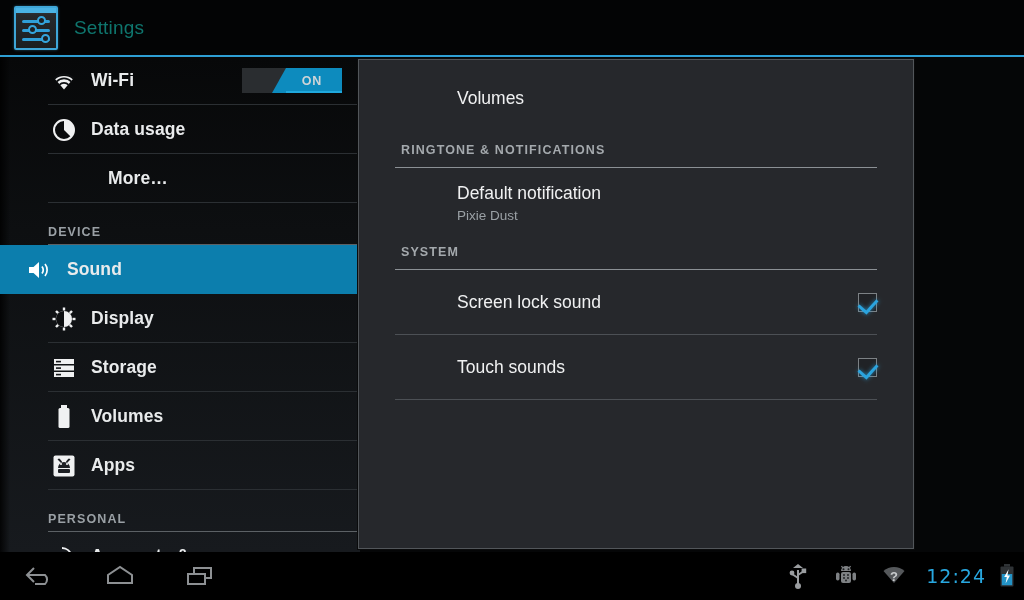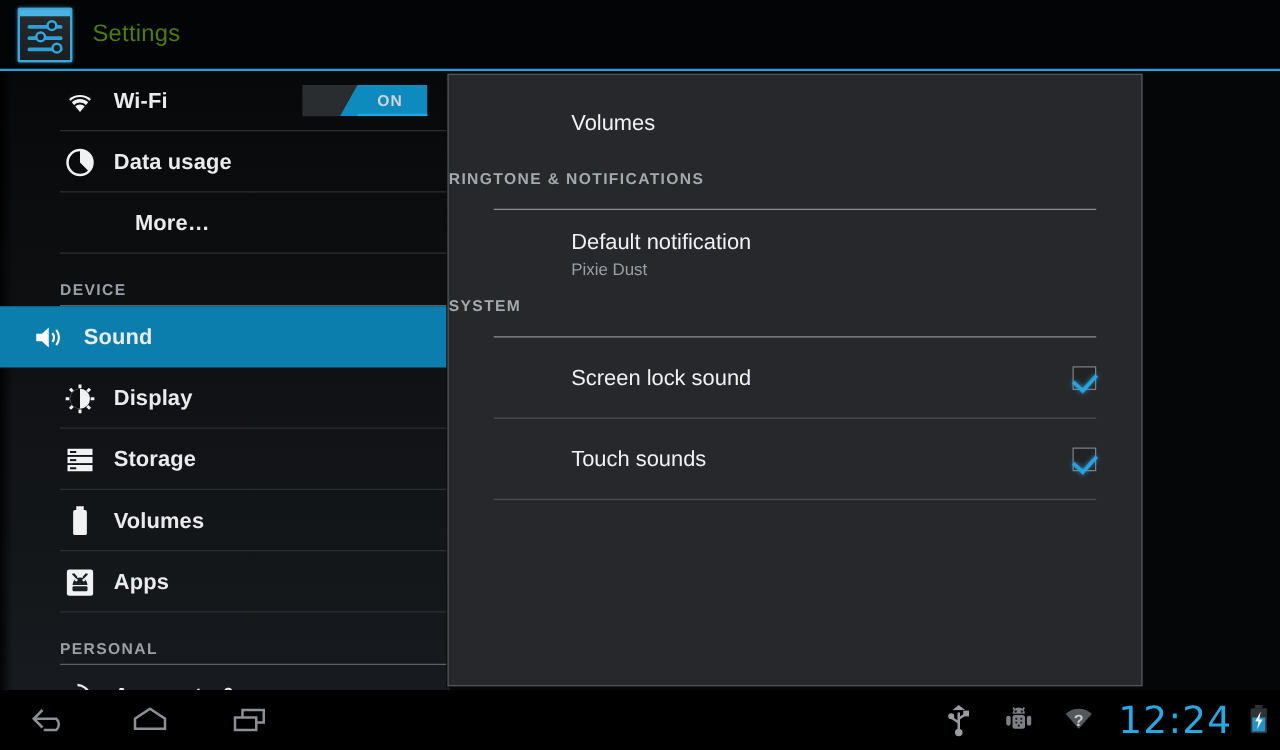--- a/index.html
+++ b/index.html
@@ -30,21 +30,21 @@
     background: #4ab3e4;
   }
   #app-icon .sl {
     position: absolute; height: 3px; background: #2f9fd8; border-radius: 2px;
   }
   #app-icon .kn {
     position: absolute; width: 9px; height: 9px; border-radius: 50%;
     background: #1d2124; border: 2px solid #34a6de;
   }
   #app-title {
-    margin-left: 16px; color: #4d7c0f; font-size: 19px; letter-spacing: .2px;
+    margin-left: 16px; color: #0f766e; font-size: 19px; letter-spacing: .2px;
   }
   #accent-rule {
     position: absolute; left: 0; top: 55px; width: 1024px; height: 2px;
     background: #2e9fd4;
   }
 
   
   #body-area {
     position: absolute; left: 0; top: 57px; width: 1024px; height: 495px;
     background: #050607;
@@ -121,22 +121,22 @@
     position: absolute; left: 358px; top: 2px; width: 556px; height: 490px;
     background: #26282c;
     border: 1px solid #52565a;
     box-shadow: 0 0 0 1px #0a0b0c;
   }
   .c-title {
     height: 76px; display: flex; align-items: center; padding-left: 98px;
     color: #f0f1f2; font-size: 17.5px;
   }
   .c-head {
-    position: relative; height: 32px; display: flex; align-items: flex-start;
-    padding-bottom: 5px;
+    position: relative; height: 32px; display: flex; align-items: center;
+    padding-left: 42px; padding-bottom: 5px;
   }
   .c-head span {
     color: #a4a9ad; font-size: 12.5px; font-weight: bold; letter-spacing: 1.1px;
   }
   .c-head .c-rule {
     position: absolute; left: 36px; right: 36px; bottom: 0; height: 1px;
     background: #8b9095;
   }
   .c-row {
     position: relative; min-height: 60px; display: flex; align-items: center;
@@ -170,21 +170,21 @@
     width: 80px; height: 48px; display: flex; align-items: center; justify-content: center;
   }
   #status-right {
     position: absolute; right: 0; top: 0; height: 48px;
     display: flex; align-items: center; gap: 0px;
   }
   .st-icon {
     width: 48px; height: 48px; display: flex; align-items: center; justify-content: center;
   }
   #clock {
-    color: #28a8e0; font-size: 30px; letter-spacing: 1px;
+    color: #28a8e0; font-size: 19px; letter-spacing: 1px;
     font-family: "DejaVu Sans", sans-serif; margin: 0 4px 0 8px;
   }
 </style>
 </head>
 <body>
 
 <div id="root">
 
   <div id="titlebar">
     <div id="app-icon">

